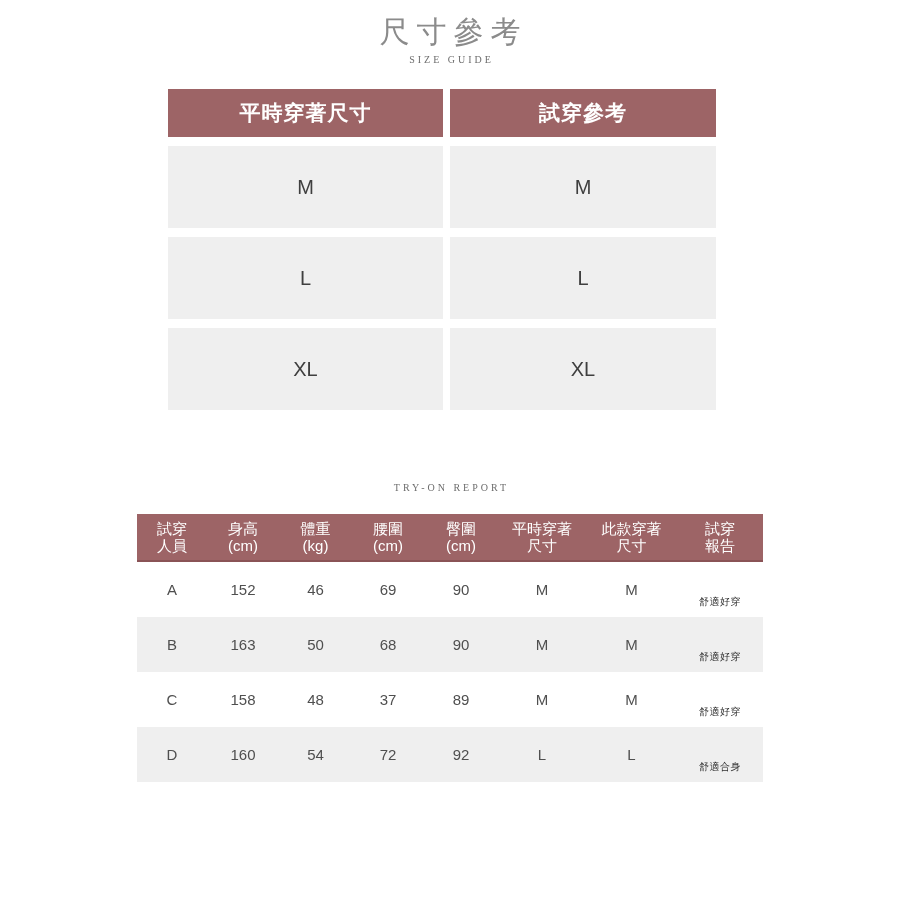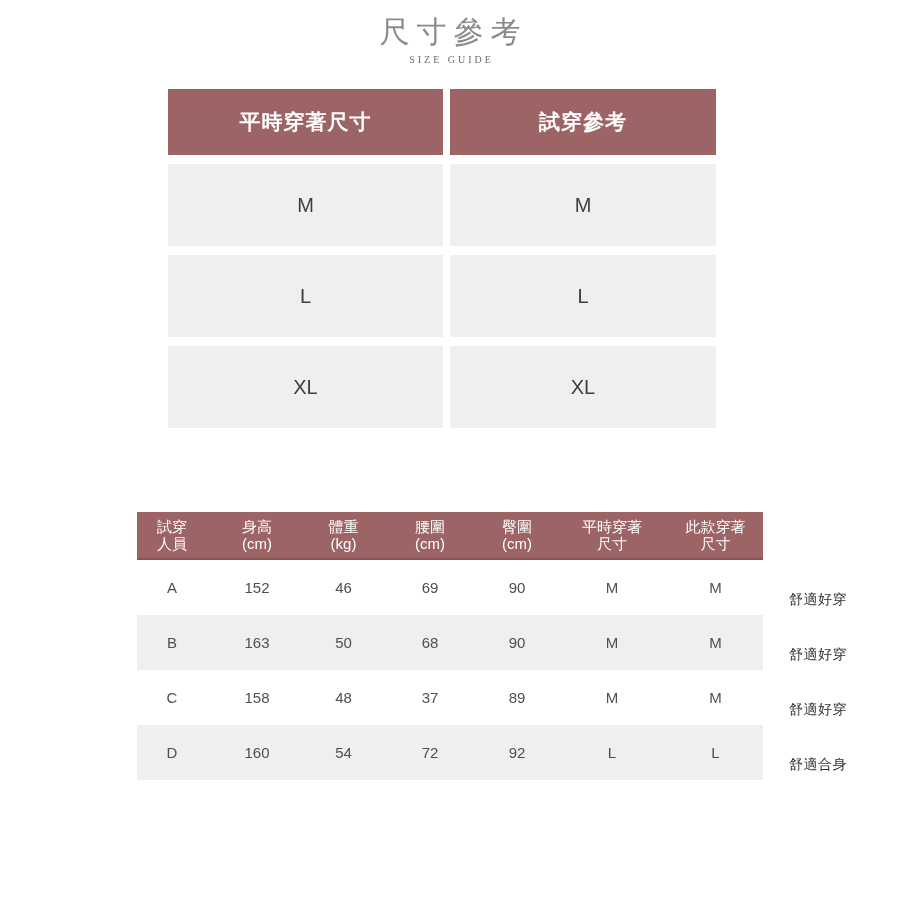--- a/index.html
+++ b/index.html
@@ -42,21 +42,21 @@
   
   .size-table {
     width: 548px;
     margin: 19px 0 0 168px;
     display: grid;
     grid-template-columns: 275px 266px;
     column-gap: 7px;
     row-gap: 9px;
   }
   .size-header-cell {
-    height: 66px;
+    height: 48px;
     background: #9d6466;
     color: #ffffff;
     font-size: 21px;
     font-weight: 600;
     letter-spacing: 1px;
     display: flex;
     align-items: center;
     justify-content: center;
   }
   .size-cell {
@@ -76,21 +76,20 @@
 
   
   .report-table {
     width: 626px;
     margin: 16px 0 0 137px;
   }
   .report-row {
     display: grid;
     grid-template-columns: 70px 72px 73px 72px 74px 88px 91px 86px;
     align-items: center;
-    gap: 14px;
   }
   .report-header {
     background: #9d6466;
     border-bottom: 2px solid #8a5356;
     height: 46px;
   }
   .report-header .hcell {
     color: #ffffff;
     font-size: 15px;
     line-height: 17px;
@@ -102,21 +101,21 @@
   }
   .report-body-row.alt {
     background: #efefef;
   }
   .report-body-row .cell {
     text-align: center;
     font-size: 15px;
     color: #4f4f4f;
   }
   .report-body-row .cell.report-note {
-    font-size: 14px;
+    font-size: 10px;
     color: #303030;
     letter-spacing: 0.5px;
     margin-top: 24px;
   }
 </style>
 </head>
 <body>
 
 <div class="page">
 
@@ -132,20 +131,21 @@
 
     <div class="size-cell">L</div>
     <div class="size-cell">L</div>
 
     <div class="size-cell">XL</div>
     <div class="size-cell">XL</div>
   </div>
 
   <div class="section-gap"></div>
 
+  <div class="section-subtitle">TRY-ON REPORT</div>
 
   <div class="report-table">
 
     <div class="report-row report-header">
       <div class="hcell">
         <div>試穿</div>
         <div>人員</div>
       </div>
       <div class="hcell">
         <div>身高</div>

